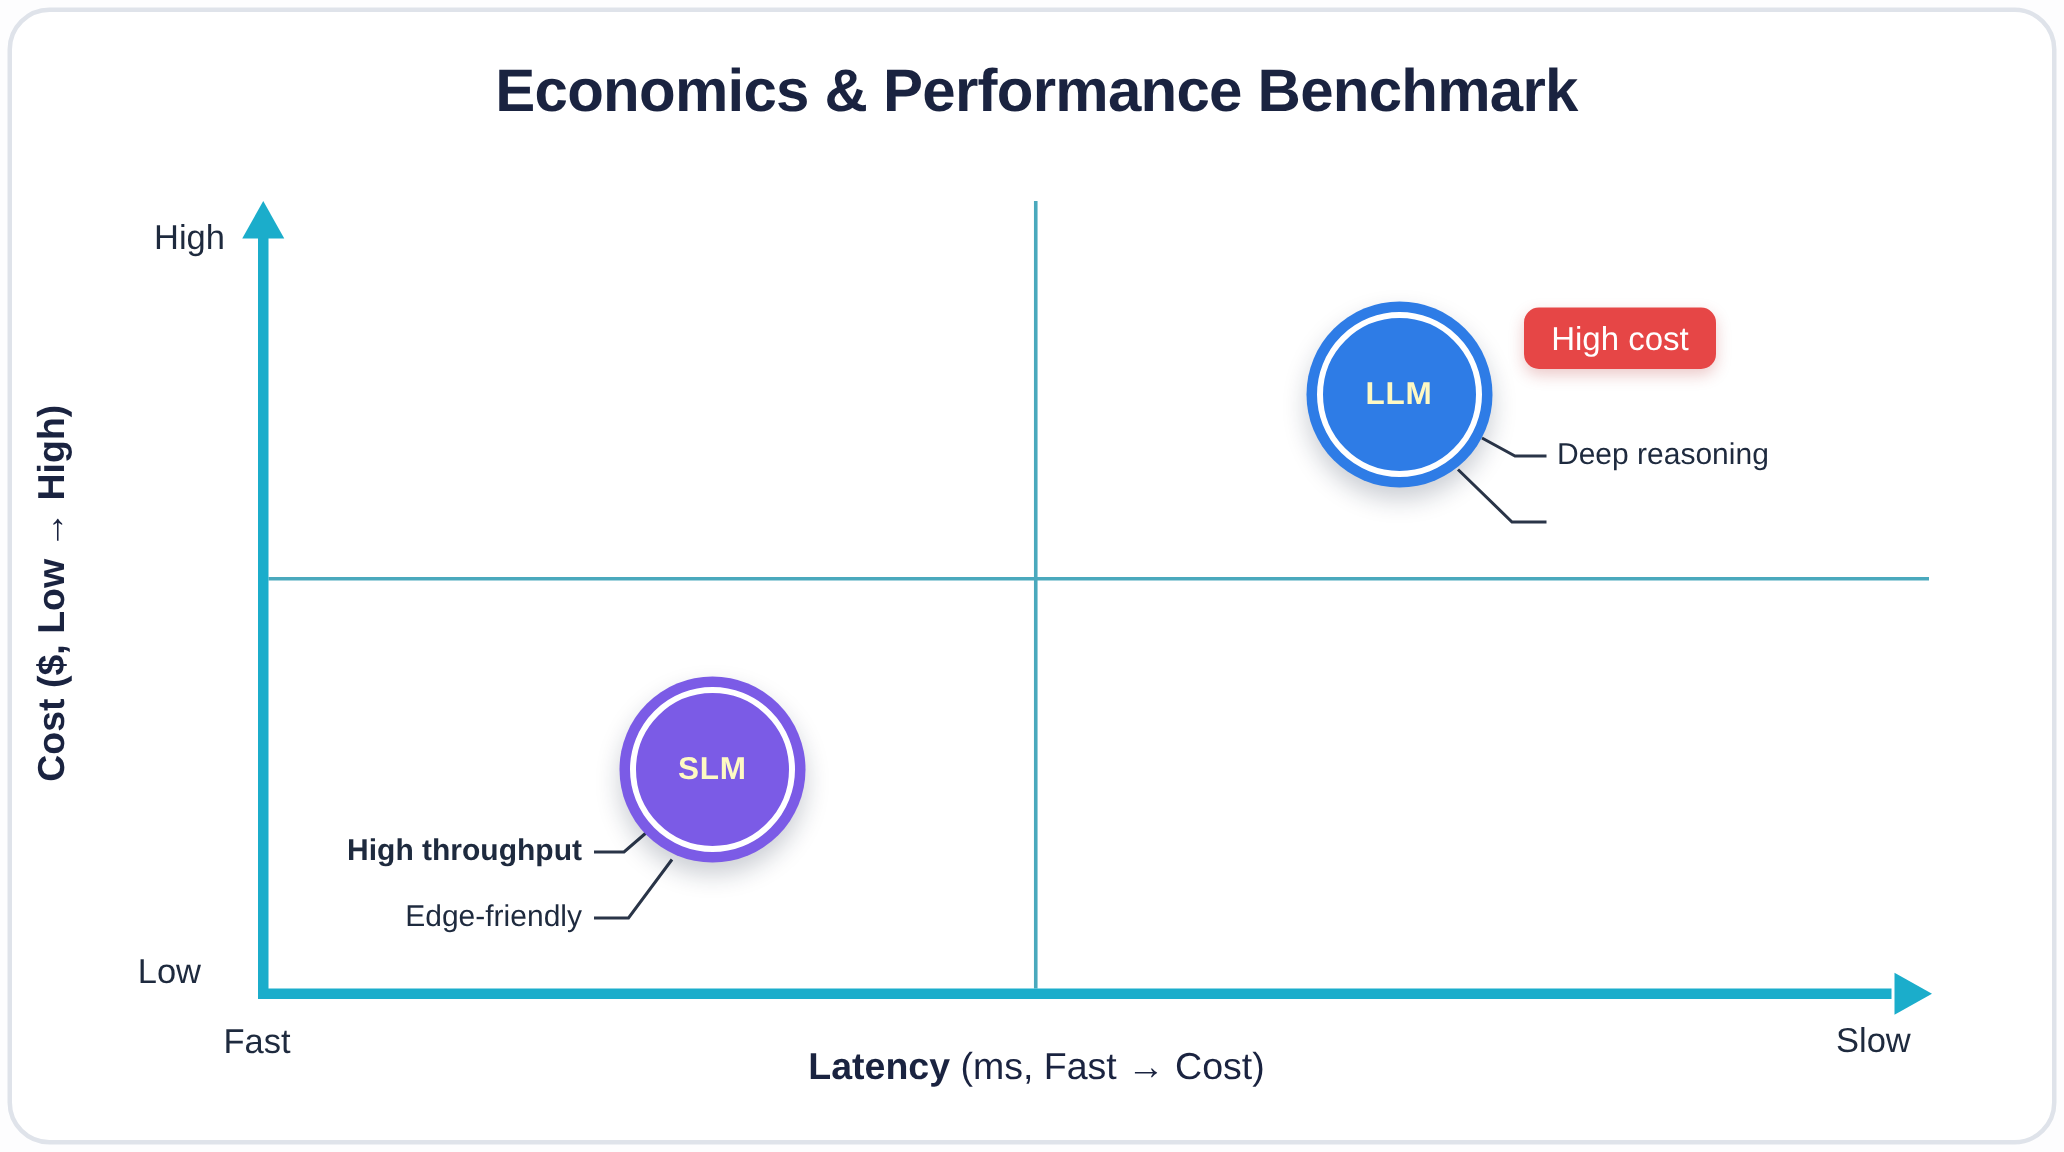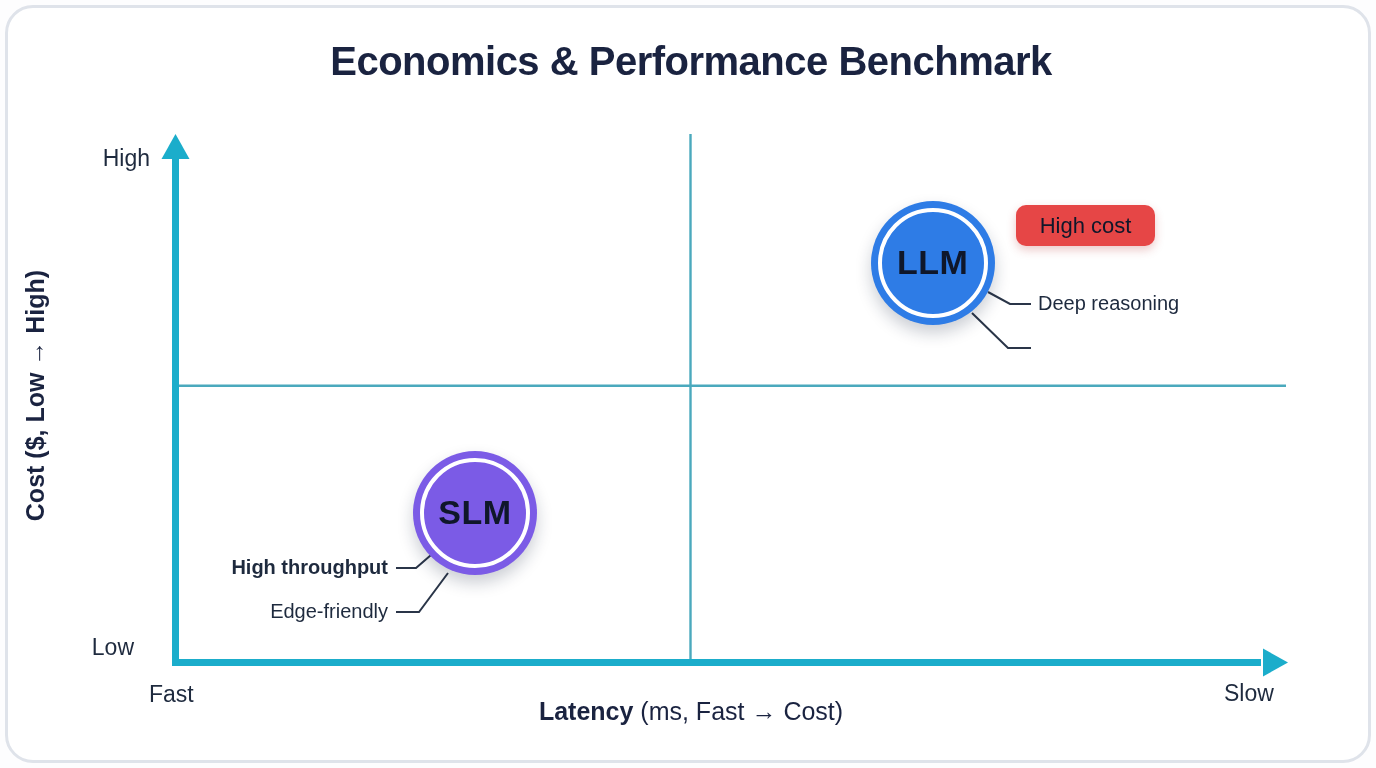--- a/index.html
+++ b/index.html
@@ -32,26 +32,26 @@
   }
   .x-title{position:absolute;left:0;top:694px;width:1376px;text-align:center;font-size:25px;color:var(--title);}
   .x-title .bold{font-weight:700;}
   .point{
     position:absolute;width:124px;height:124px;border-radius:50%;
     box-shadow:0 8px 16px rgba(20,30,60,0.22);
   }
   .point .ring{position:absolute;inset:7px;border:4px solid #ffffff;border-radius:50%;}
   .point .point-label{
     position:absolute;inset:0;display:flex;align-items:center;justify-content:center;
-    color:#0f172a;font-size:34px;font-weight:700;letter-spacing:0.5px;
+    color:#fef9c3;font-size:21px;font-weight:700;letter-spacing:0.5px;
   }
   .badge{
-    position:absolute;left:1013px;top:202px;width:139px;height:41px;border-radius:10px;
+    position:absolute;left:1013px;top:202px;width:128px;height:41px;border-radius:10px;
     display:flex;align-items:center;justify-content:center;
-    color:#0f172a;font-size:22px;font-weight:500;
+    color:#ffffff;font-size:22px;font-weight:500;
     box-shadow:0 4px 10px rgba(180,40,40,0.25);
   }
   .annotation{font-size:20px;}
   .ann-deep{left:1035px;top:289px;}
   .ann-creative{left:1035px;top:333px;}
   .ann-throughput{right:991px;top:553px;text-align:left;font-weight:bold;}
   .ann-edge{right:991px;top:597px;text-align:left;}
   .hi-label{right:1229px;top:142px;}
   .lo-label{right:1245px;top:631px;text-align:right;}
   .fast-label{left:146px;top:678px;}

